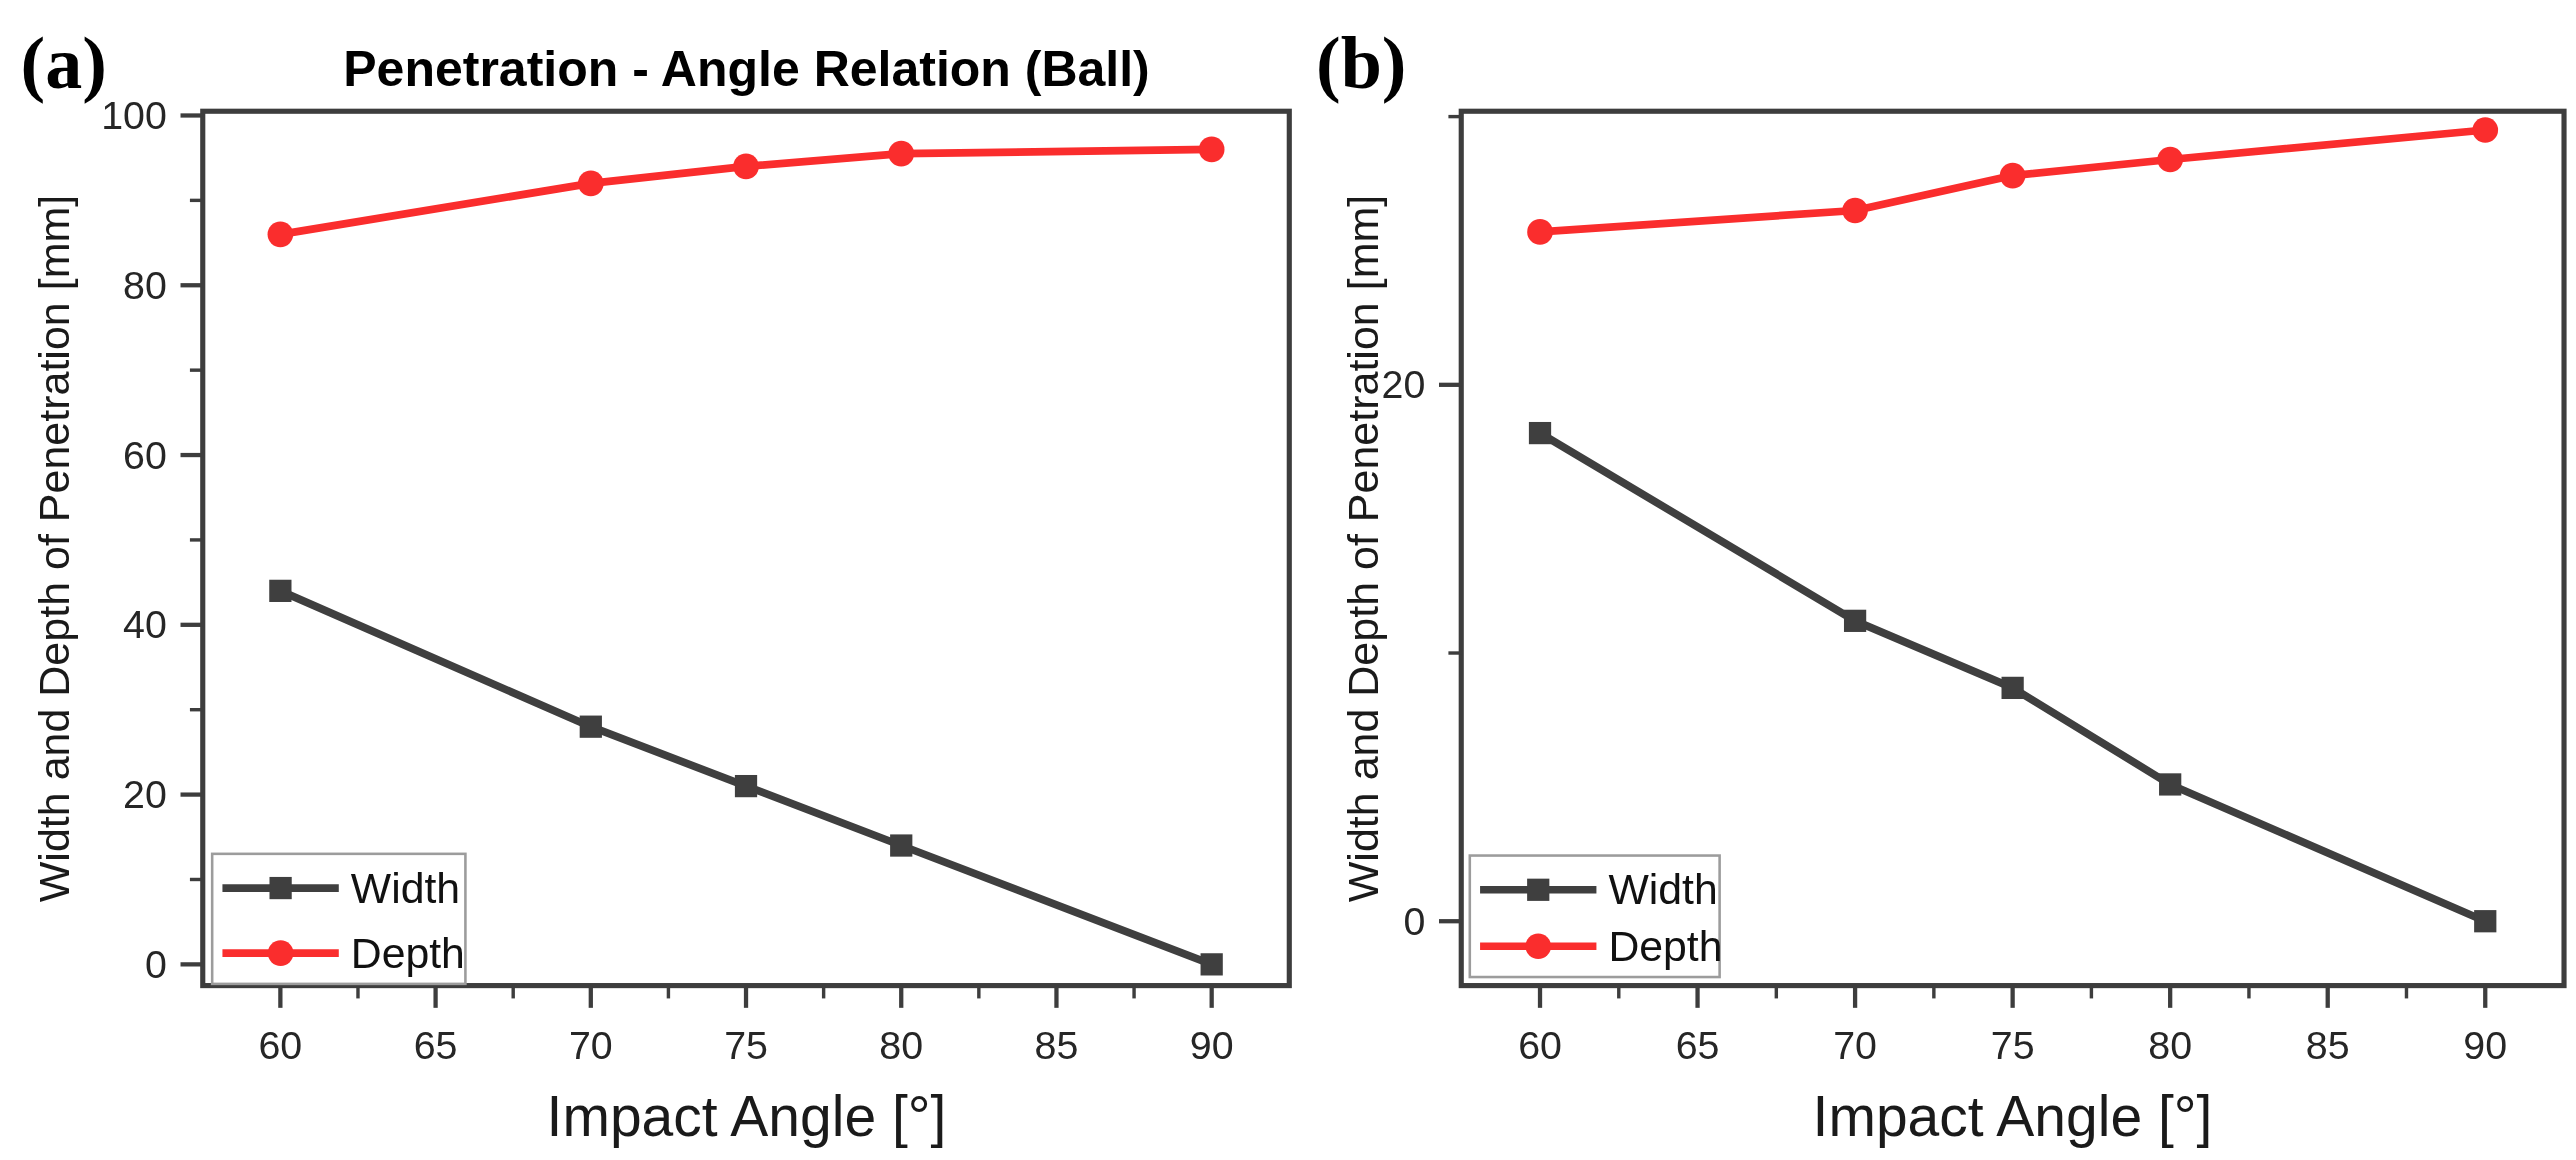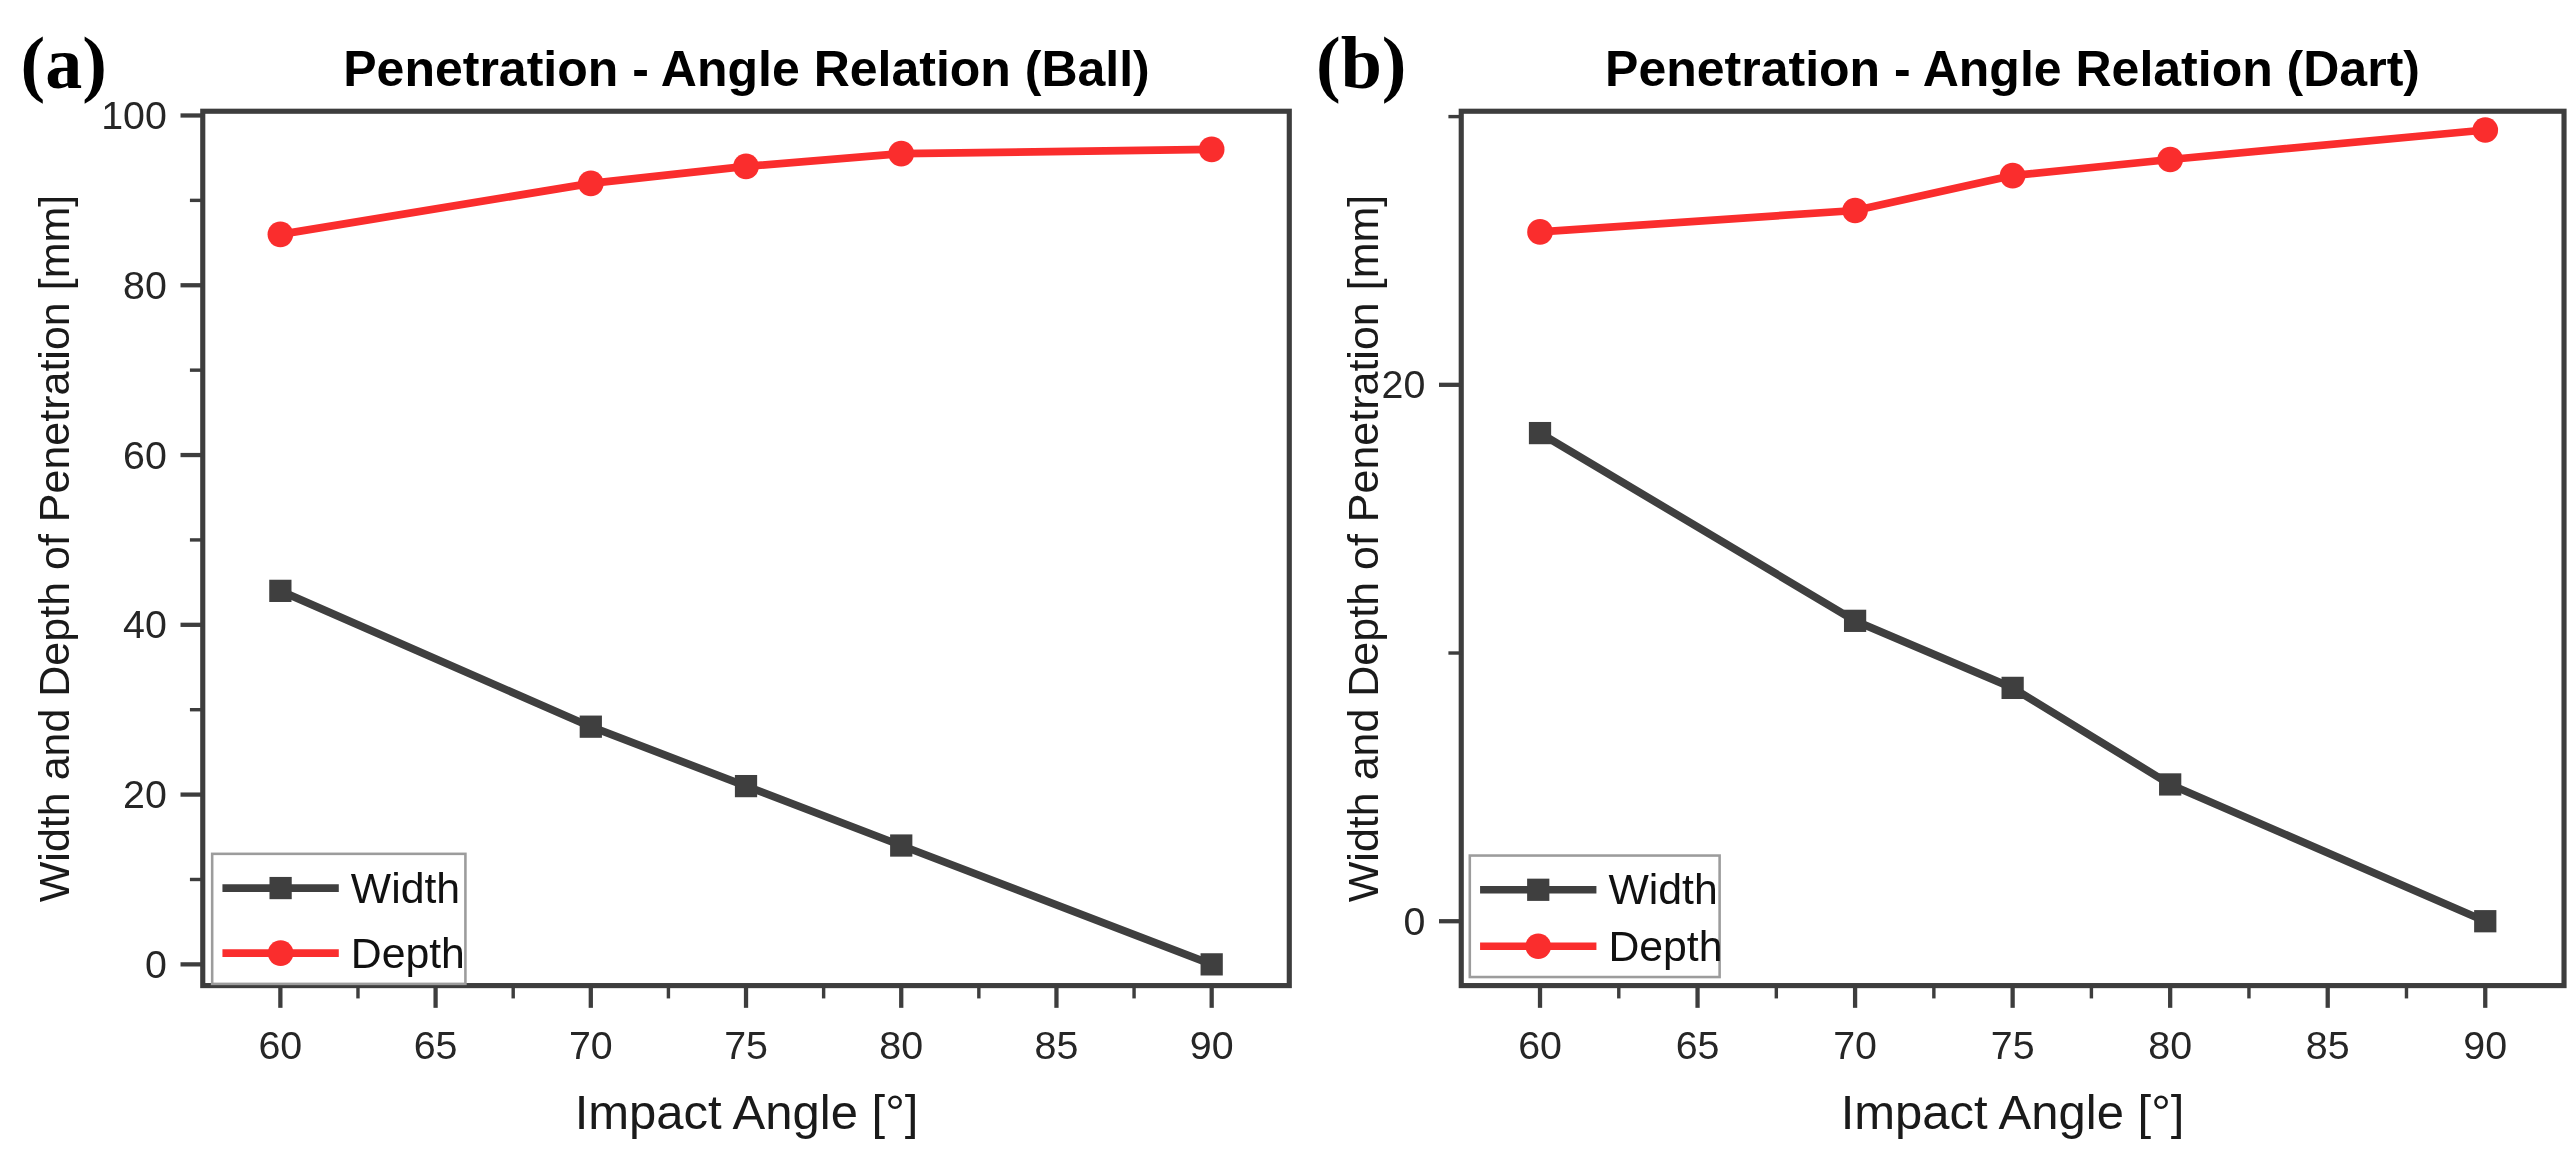--- a/index.html
+++ b/index.html
@@ -4,21 +4,21 @@
 <style>
   html,body{margin:0;padding:0;background:#ffffff;}
   .figure{position:relative;width:2576px;height:1161px;background:#ffffff;overflow:hidden;
           font-family:"Liberation Sans",sans-serif;}
   #fig-svg{position:absolute;left:0;top:0;}
   .overlay{position:absolute;color:#000;}
   .corner-label{font-family:"Liberation Serif",serif;font-weight:700;font-size:74px;line-height:1;}
   .panel-title{font-weight:700;font-size:50px;line-height:1;text-align:center;color:#000000;}
   .y-axis-label{font-size:43px;line-height:51px;height:51px;text-align:center;color:#1a1a1a;
                 transform:rotate(-90deg);}
-  .x-axis-label{font-size:49px;line-height:1;text-align:center;color:#1a1a1a;}
+  .x-axis-label{font-size:57px;line-height:1;text-align:center;color:#1a1a1a;}
   .tick{font-family:"Liberation Sans",sans-serif;font-size:46px;fill:#262626;}
   .legend-text{font-family:"Liberation Sans",sans-serif;font-size:50px;fill:#111111;}
 </style>
 </head>
 <body>
 
 <div class="figure">
 
   <svg id="fig-svg" width="2576" height="1161" viewBox="0 0 3011 1357">
       <g>
@@ -129,18 +129,17 @@
         <text x="1880" y="1123" class="legend-text">Depth</text>
       </g>
     </svg>
 
   <div class="overlay corner-label" style="left:20.5px;top:26px;">(a)</div>
   <div class="overlay panel-title" style="left:203px;top:44px;width:1087px;">Penetration - Angle Relation (Ball)</div>
   <div class="overlay y-axis-label" style="left:-383px;top:523px;width:874px;">Width and Depth of Penetration [mm]</div>
   <div class="overlay x-axis-label" style="left:203px;top:1088px;width:1087px;">Impact Angle [°]</div>
 
   <div class="overlay corner-label" style="left:1316px;top:26px;">(b)</div>
-  <div class="overlay panel-title" style="left:1461px;top:44px;width:1103px;">Penetration - Angle Relation (Dart)</div>
   <div class="overlay y-axis-label" style="left:926px;top:523px;width:874px;">Width and Depth of Penetration [mm]</div>
   <div class="overlay x-axis-label" style="left:1461px;top:1088px;width:1103px;">Impact Angle [°]</div>
 
 </div>
 
 
 </body></html>

